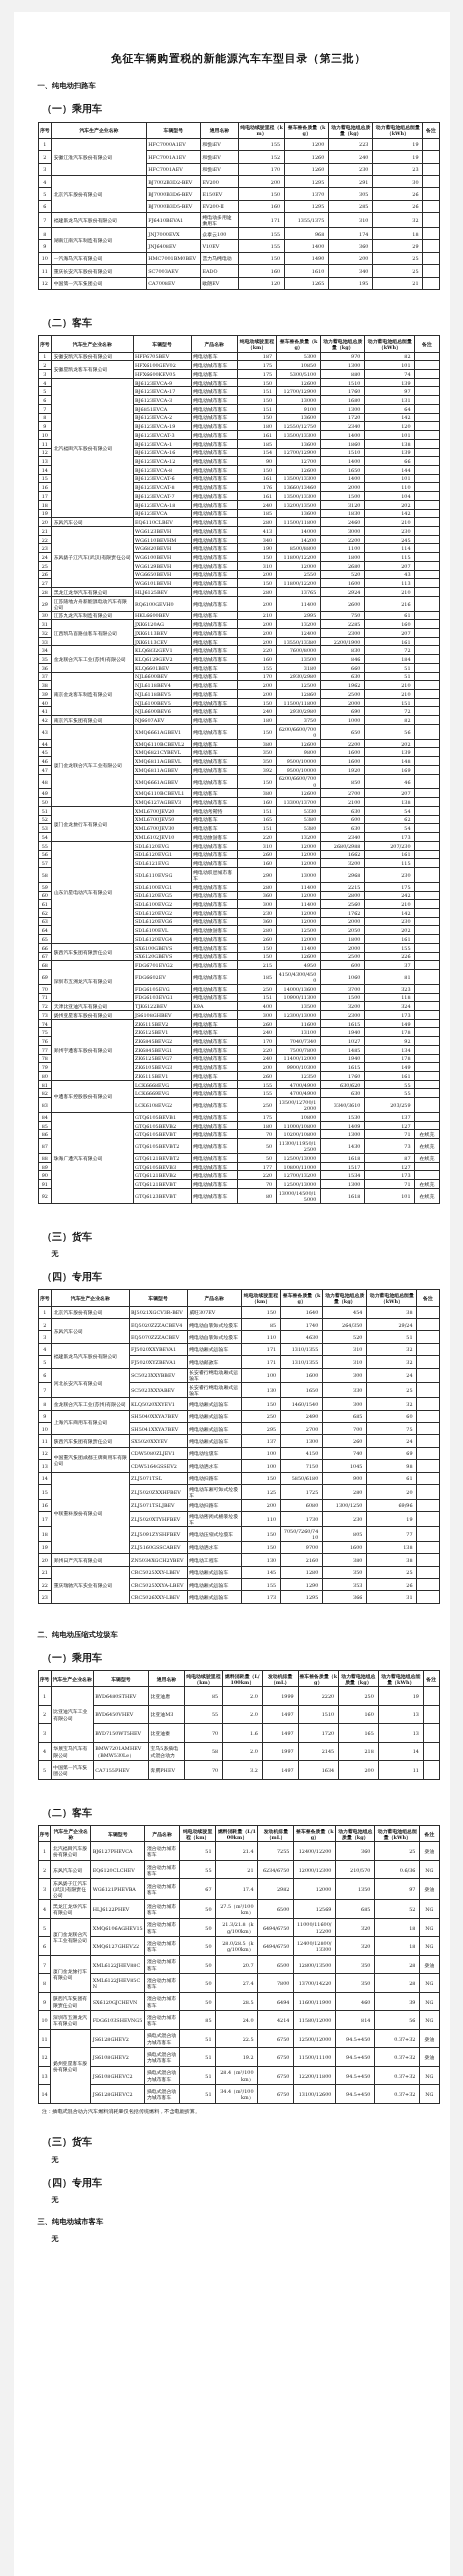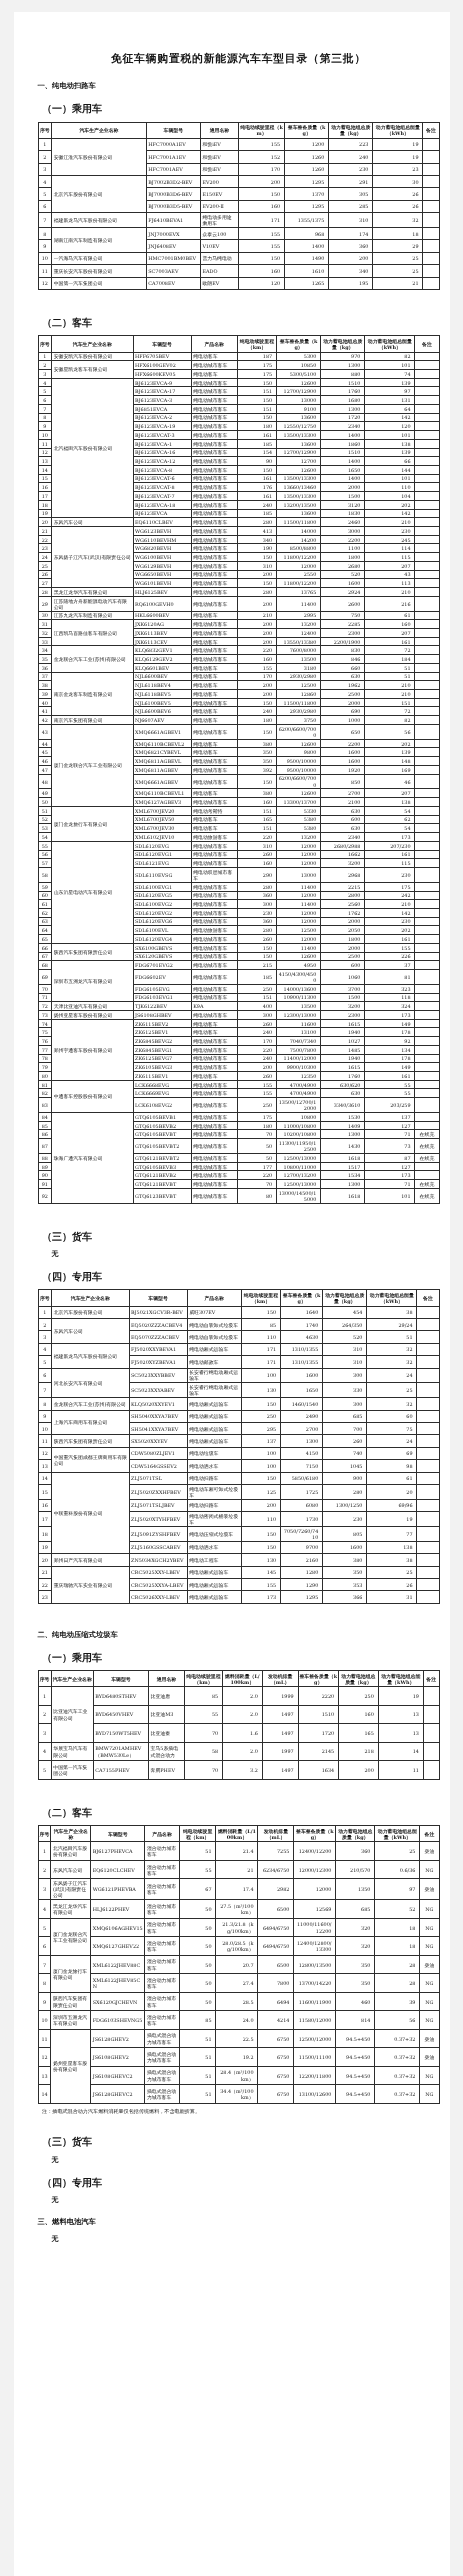--- a/index.html
+++ b/index.html
@@ -1756,17 +1756,17 @@
       </table>
     </div>
   <div class="note">注：插电式混合动力汽车燃料消耗量仅包括传统燃料，不含电能折算。</div>
 
   <div class="sub">（三）货车</div>
   <div class="none">无</div>
 
   <div class="sub">（四）专用车</div>
   <div class="none">无</div>
 
-  <div class="sec">三、燃料电池汽车</div>
+  <div class="sec">三、纯电动城市客车</div>
   <div class="none">无</div>
 
 </div>
 
 
 </body></html>

